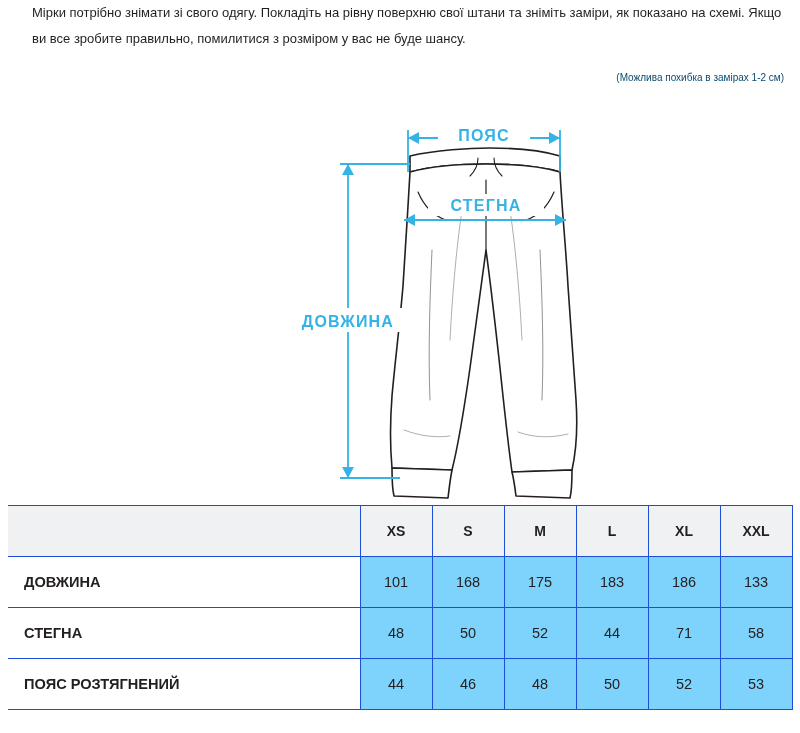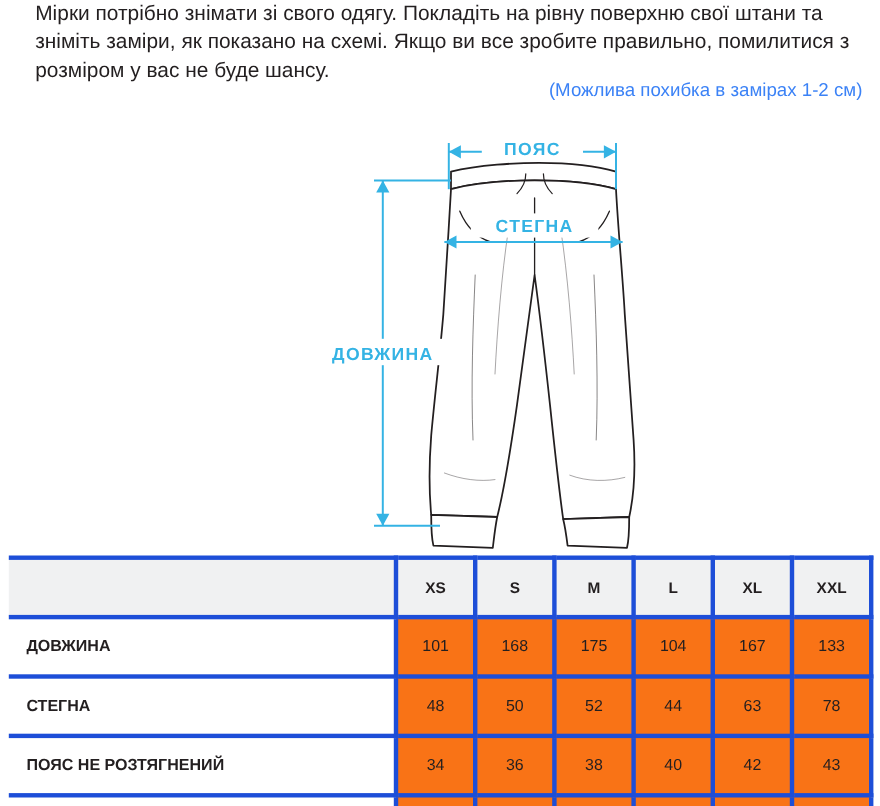--- a/index.html
+++ b/index.html
@@ -19,30 +19,30 @@
     width: 800px;
     height: 733px;
   }
 
   
   .intro {
     position: absolute;
     left: 32px;
     top: 0px;
     width: 752px;
-    font-size: 19px;
+    font-size: 13px;
     line-height: 26px;
     color: #231f20;
   }
   .intro-note {
     position: absolute;
     right: 16px;
     top: 72px;
-    font-size: 17px;
-    color: #3b82f6;
+    font-size: 10px;
+    color: #0c4a6e;
     text-align: right;
   }
 
   
   .diagram {
     position: absolute;
     left: 0;
     top: 100px;
     width: 798px;
     height: 400px;
@@ -63,21 +63,21 @@
     left: 8px;
     top: 505px;
     width: 784px;
   }
   table.sizes {
     border-collapse: collapse;
     width: 784px;
     table-layout: fixed;
   }
   table.sizes th, table.sizes td {
-    border: 4px solid #1d4ed8;
+    border: 1px solid #1d4ed8;
     height: 48px;
     font-size: 14.5px;
     text-align: center;
     color: #231f20;
   }
   table.sizes thead th {
     background: #f0f1f2;
     font-weight: bold;
     font-size: 14px;
   }
@@ -87,21 +87,21 @@
   }
   table.sizes tbody th {
     text-align: left;
     padding-left: 16px;
     font-weight: bold;
     font-size: 14.6px;
     border-left: none;
     background: #ffffff;
   }
   table.sizes tbody td {
-    background: #f97316;
+    background: #7dd3fc;
     font-weight: normal;
   }
   col.label-col { width: 352px; }
   col.size-col  { width: 72px; }
 </style>
 </head>
 <body>
 
 <div class="page">
 
@@ -199,41 +199,32 @@
           <th>XL</th>
           <th>XXL</th>
         </tr>
       </thead>
       <tbody>
         <tr>
           <th>ДОВЖИНА</th>
           <td>101</td>
           <td>168</td>
           <td>175</td>
-          <td>104</td>
-          <td>167</td>
+          <td>183</td>
+          <td>186</td>
           <td>133</td>
         </tr>
         <tr>
           <th>СТЕГНА</th>
           <td>48</td>
           <td>50</td>
           <td>52</td>
           <td>44</td>
-          <td>63</td>
-          <td>78</td>
-        </tr>
-        <tr>
-          <th>ПОЯС НЕ РОЗТЯГНЕНИЙ</th>
-          <td>34</td>
-          <td>36</td>
-          <td>38</td>
-          <td>40</td>
-          <td>42</td>
-          <td>43</td>
+          <td>71</td>
+          <td>58</td>
         </tr>
         <tr>
           <th>ПОЯС РОЗТЯГНЕНИЙ</th>
           <td>44</td>
           <td>46</td>
           <td>48</td>
           <td>50</td>
           <td>52</td>
           <td>53</td>
         </tr>

